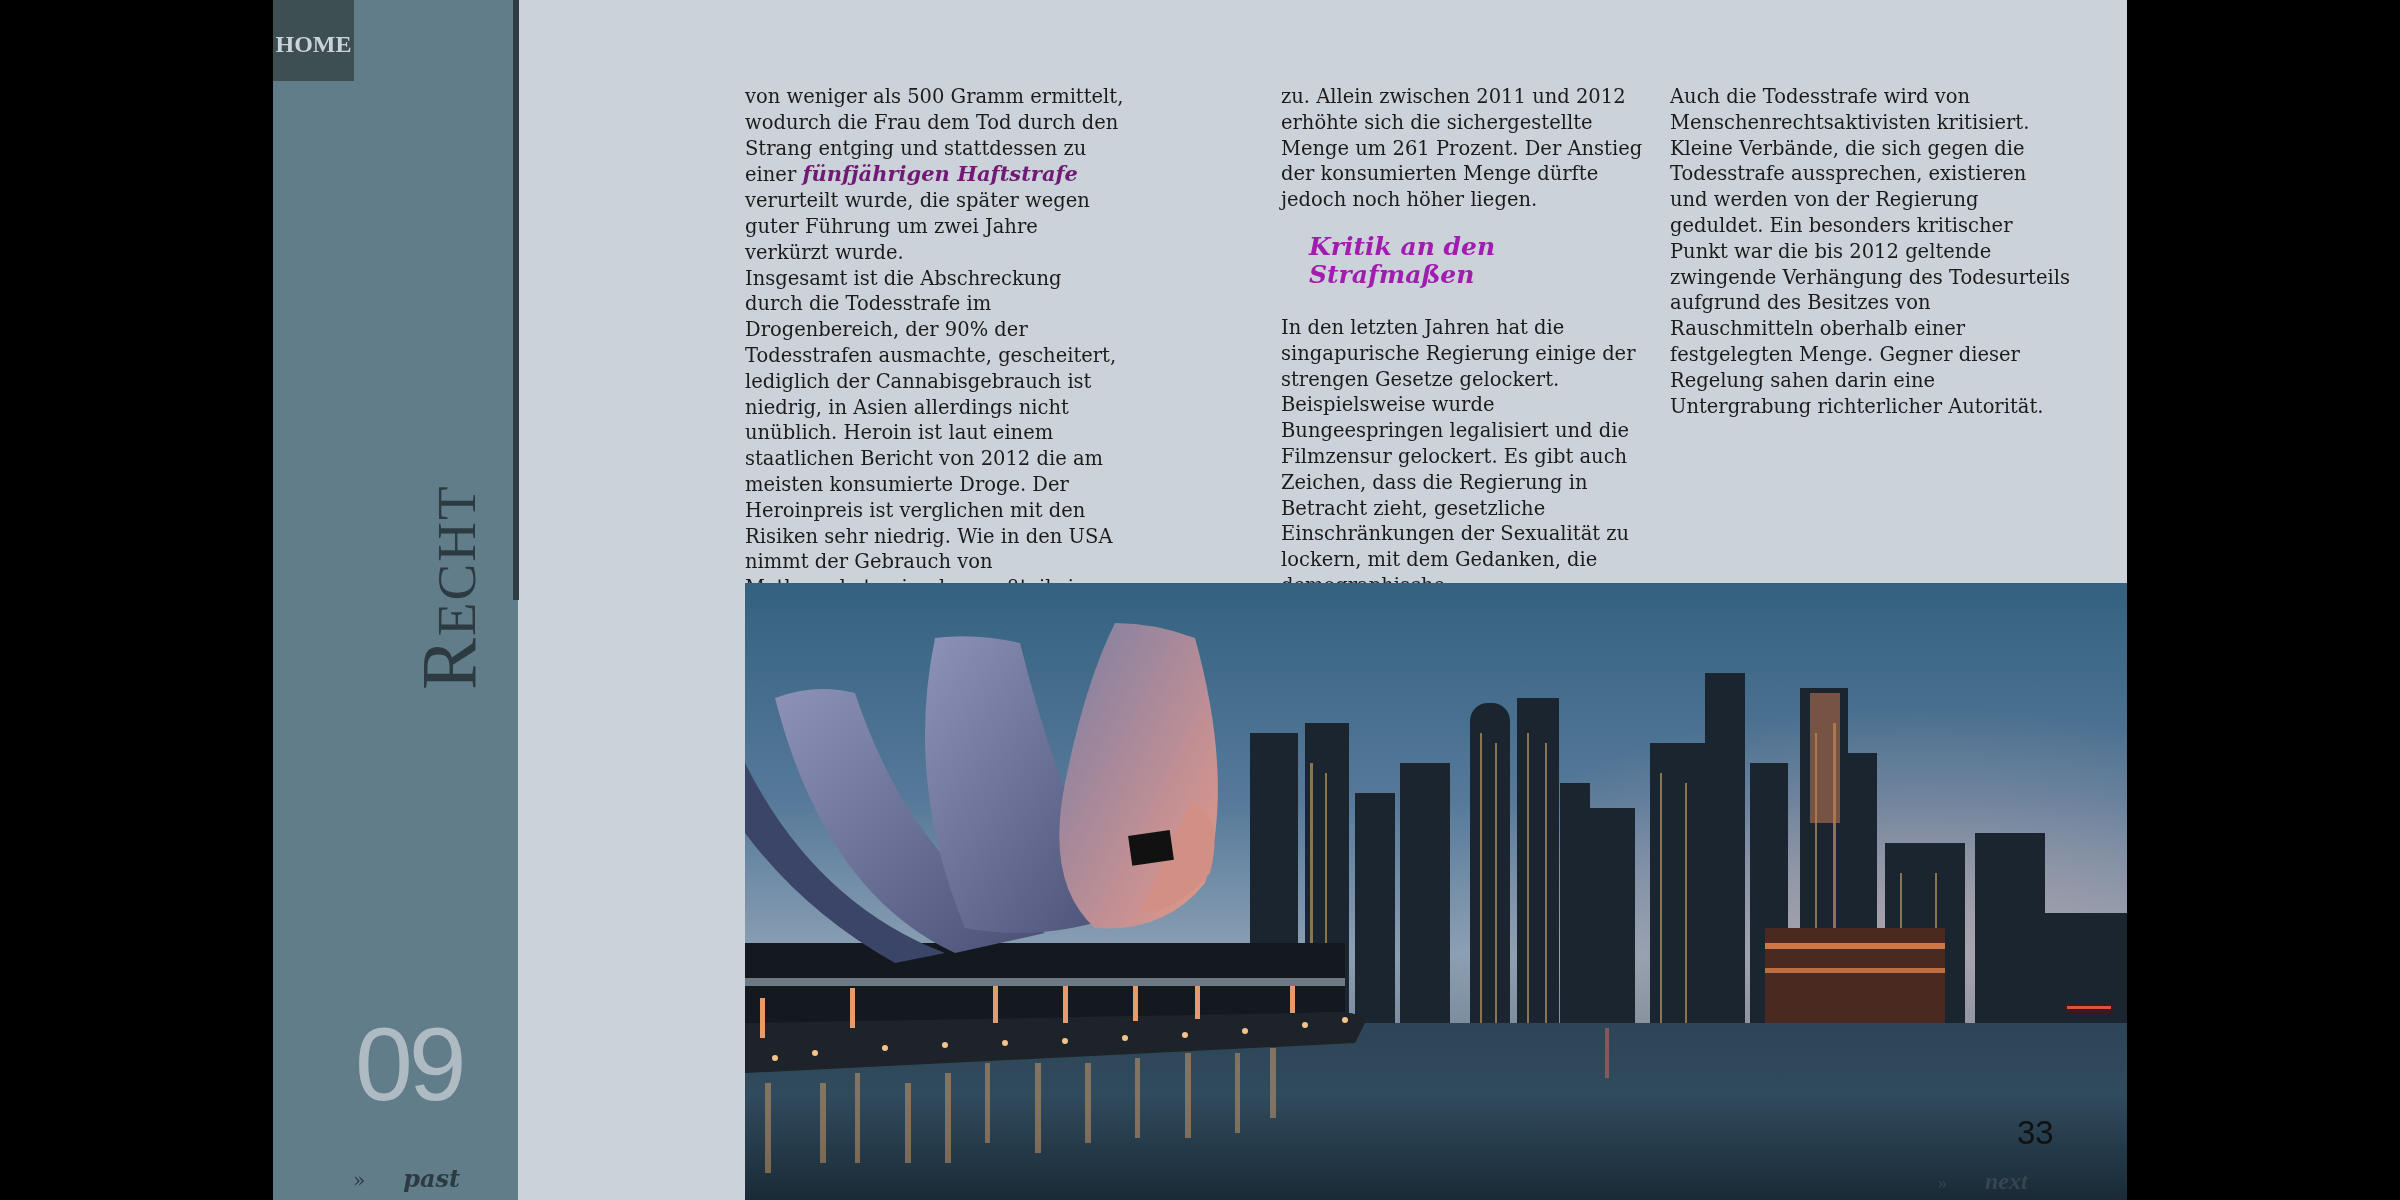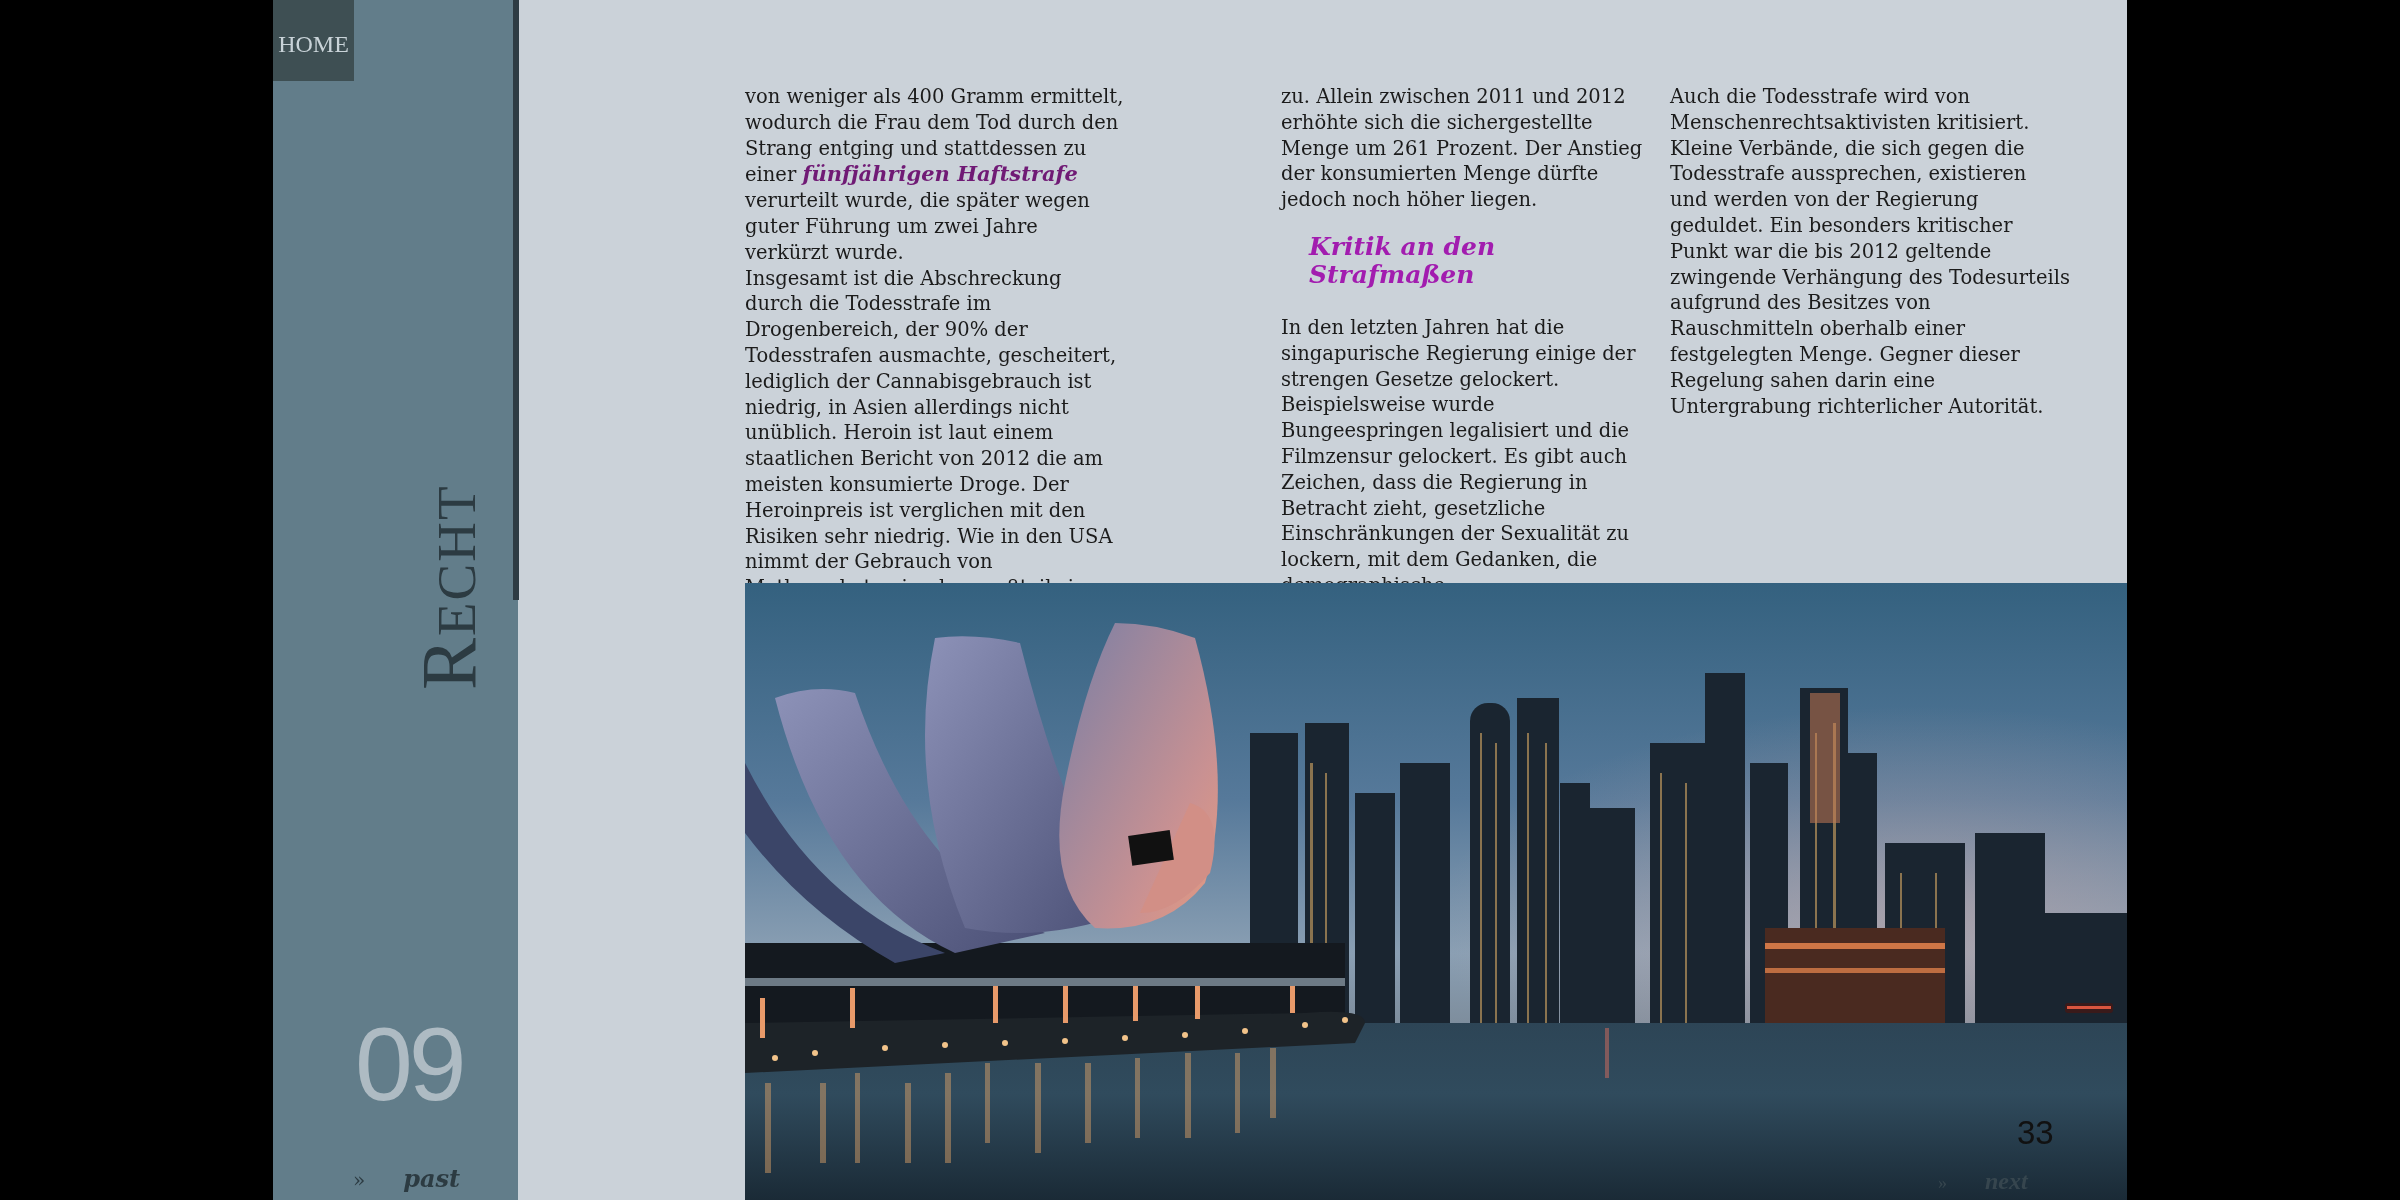--- a/index.html
+++ b/index.html
@@ -3,21 +3,21 @@
 <meta charset="utf-8">
 <style>
   html, body { margin:0; padding:0; }
   body { width:2400px; height:1200px; background:#000; position:relative; overflow:hidden;
          font-family:"DejaVu Serif","Liberation Serif",serif; }
   .page { position:absolute; left:273px; top:0; width:1854px; height:1200px; background:#cbd2d9; overflow:hidden; }
   .sidebar { position:absolute; left:0; top:0; width:245px; height:1200px; background:#627d8a; }
   .sidebar-bar { position:absolute; left:240px; top:0; width:6px; height:600px; background:#2e3c44; }
   .home { position:absolute; left:0; top:0; width:81px; height:81px; background:#3e4f53;
           color:#c9d3d8; font-family:"Liberation Serif",serif; font-size:24px; line-height:88px;
-          text-align:center; letter-spacing:0px; cursor:pointer; }
+          text-align:center; letter-spacing:0px; cursor:pointer;font-weight:bold; }
   .section-title { position:absolute; left:137px; top:690px; transform-origin:0 0; transform:rotate(-90deg);
           color:#2c3b42; font-family:"Liberation Serif",serif; font-size:78px; white-space:nowrap;
           font-variant:small-caps; letter-spacing:2px; line-height:1; }
   .issue-number { position:absolute; left:82px; top:1012px; width:130px; text-align:left;
           color:#aebbc3; font-family:Liberation Sans, sans-serif; font-size:104px; line-height:1; letter-spacing:-4px; }
   .nav-prev { position:absolute; left:80px; top:1164px; color:#2c3b42; font-size:24px; cursor:pointer; }
   .nav-prev .arr { font-size:20px; margin-right:38px; }
   .nav-prev .lbl { font-style:italic; font-weight:bold;text-align:right; }
   .col { position:absolute; top:84px; font-size:19.5px; line-height:25.8px; color:#1b1b1b; }
   .col p { margin:0; }
@@ -41,21 +41,21 @@
     <div class="home">HOME</div>
     <div class="sidebar-bar"></div>
     <div class="section-title">Recht</div>
     <div class="issue-number">09</div>
     <div class="nav-prev">
       <span class="arr">»</span><span class="lbl">past</span>
     </div>
   </div>
 
   <div class="col col1">
-    <p><span>von weniger als 400 Gramm ermittelt, wodurch die Frau dem Tod durch den Strang entging und stattdessen zu einer </span><span class="emph">fünfjährigen Haftstrafe</span><span> verurteilt wurde, die später wegen guter Führung um zwei Jahre verkürzt wurde.</span></p>
+    <p><span>von weniger als 500 Gramm ermittelt, wodurch die Frau dem Tod durch den Strang entging und stattdessen zu einer </span><span class="emph">fünfjährigen Haftstrafe</span><span> verurteilt wurde, die später wegen guter Führung um zwei Jahre verkürzt wurde.</span></p>
     <p>Insgesamt ist die Abschreckung durch die Todesstrafe im Drogenbereich, der 90% der Todesstrafen ausmachte, gescheitert, lediglich der Cannabisgebrauch ist niedrig, in Asien allerdings nicht unüblich. Heroin ist laut einem staatlichen Bericht von 2012 die am meisten konsumierte Droge. Der Heroinpreis ist verglichen mit den Risiken sehr niedrig. Wie in den USA nimmt der Gebrauch von Methamphetamin, das großteils in Singapur selbst produziert wird, stark</p>
   </div>
 
   <div class="col col2">
     <p>zu. Allein zwischen 2011 und 2012 erhöhte sich die sichergestellte Menge um 261 Prozent. Der Anstieg der konsumierten Menge dürfte jedoch noch höher liegen.</p>
     <p class="heading">Kritik an den Strafmaßen</p>
     <p>In den letzten Jahren hat die singapurische Regierung einige der strengen Gesetze gelockert. Beispielsweise wurde Bungeespringen legalisiert und die Filmzensur gelockert. Es gibt auch Zeichen, dass die Regierung in Betracht zieht, gesetzliche Einschränkungen der Sexualität zu lockern, mit dem Gedanken, die demographische</p>
   </div>
 
   <div class="col col3">

